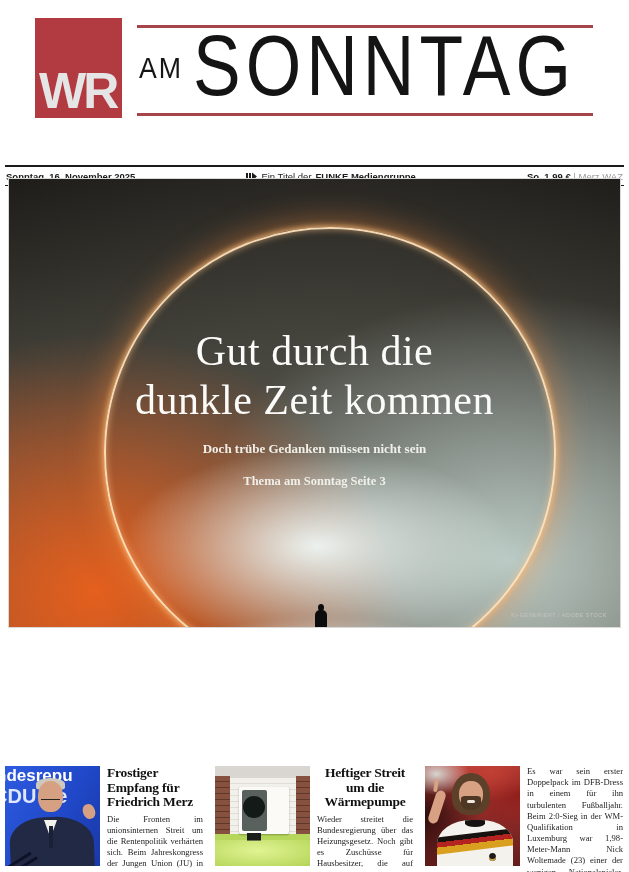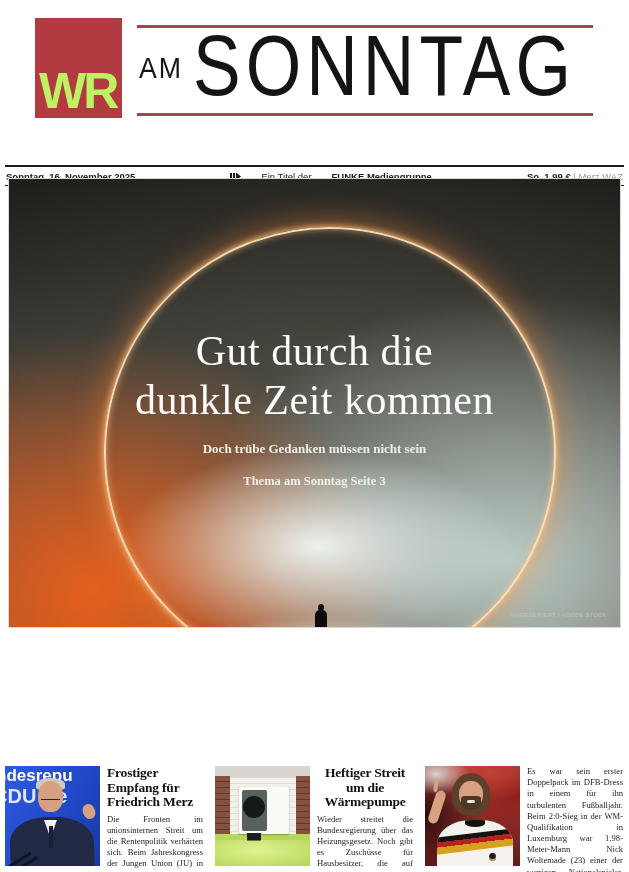--- a/index.html
+++ b/index.html
@@ -3,38 +3,38 @@
 <meta charset="utf-8">
 <style>
   * { margin:0; padding:0; box-sizing:border-box; }
   html,body { background:#ffffff; }
   body { font-family:"Liberation Sans", sans-serif; }
   .page { position:relative; width:629px; height:872px; background:#fff; overflow:hidden; }
 
   
   .logo-box { position:absolute; left:35px; top:18px; width:87px; height:100px; background:#b23a41; }
   .logo-wr { position:absolute; left:4px; bottom:2px; font-weight:700; font-size:50px; line-height:1;
-             color:#bef264; letter-spacing:-3px; }
+             color:#e5e5e5; letter-spacing:-3px; }
   .mast-right { position:absolute; left:137px; top:17px; width:456px; height:103px; }
   .redline { position:absolute; left:0; right:0; height:2.5px; background:#a5444a; }
   .redline.top { top:8px; }
   .redline.bottom { top:96px; }
   .mast-am { position:absolute; left:2px; top:35px; font-size:29px; letter-spacing:2px; color:#161616;
              transform:scaleX(.92); transform-origin:left top; }
   .mast-title { position:absolute; left:56px; top:6px; font-size:85px; line-height:1; font-weight:300;
                 letter-spacing:6px; color:#141414; white-space:nowrap;
                 transform:scaleX(.84); transform-origin:left top; }
 
   
   .infobar { position:absolute; left:5px; top:141px; width:619px;
              border-top:2px solid #1b1b1b; border-bottom:1px solid #1b1b1b;
              display:flex; align-items:center; justify-content:space-between;
              padding:4px 1px 3px 1px; font-size:9.5px; color:#1b1b1b;margin-top:24px; }
   .ib-date { font-weight:700; }
-  .ib-center { display:flex; align-items:center; gap:20px; }
+  .ib-center { display:flex; align-items:center; gap:4px; }
   .ib-center b { font-weight:700; }
   .funke-icon { display:inline-block; width:11px; height:9px; }
   .ib-right { color:#1b1b1b; }
   .ib-right .price { font-weight:700; }
   .ib-right .muted { color:#9a9a9a; }
 
   
   .hero { position:absolute; left:8px; top:178px; width:613px; height:450px; overflow:hidden;
           background:#0f766e; border:1px solid #d9d9d9; }
   .hero-sky { position:absolute; inset:0;

